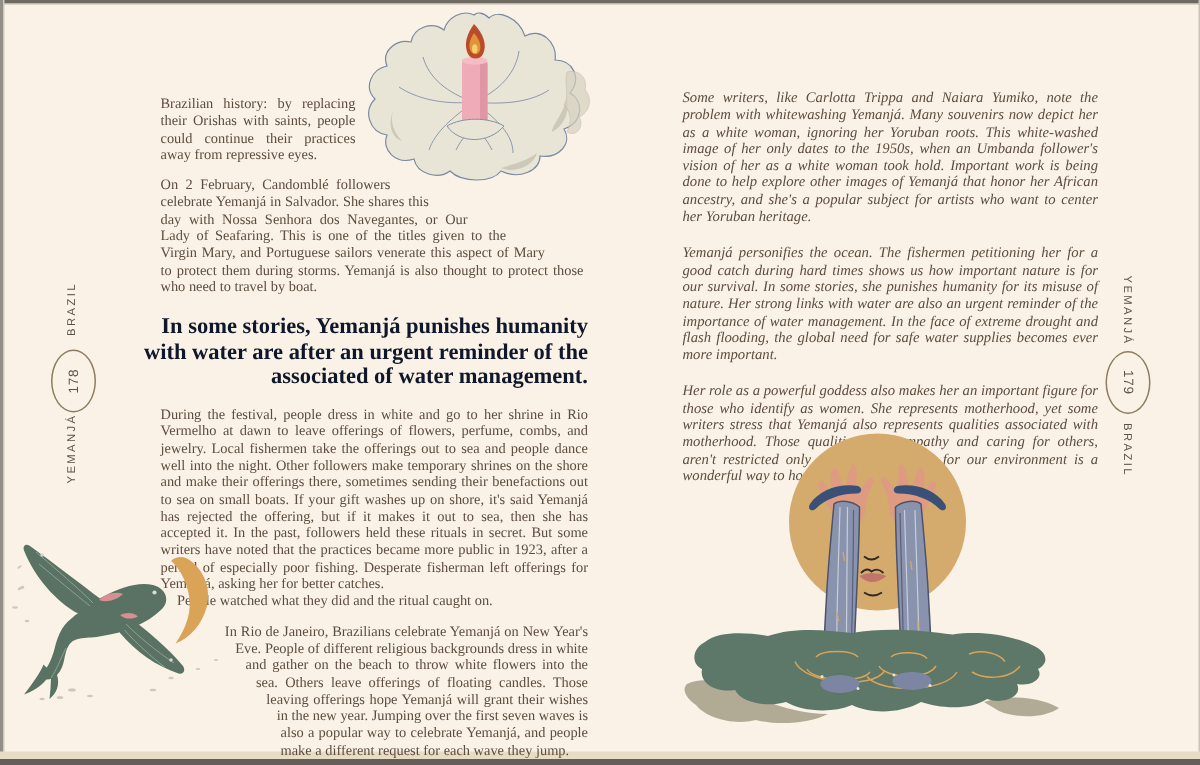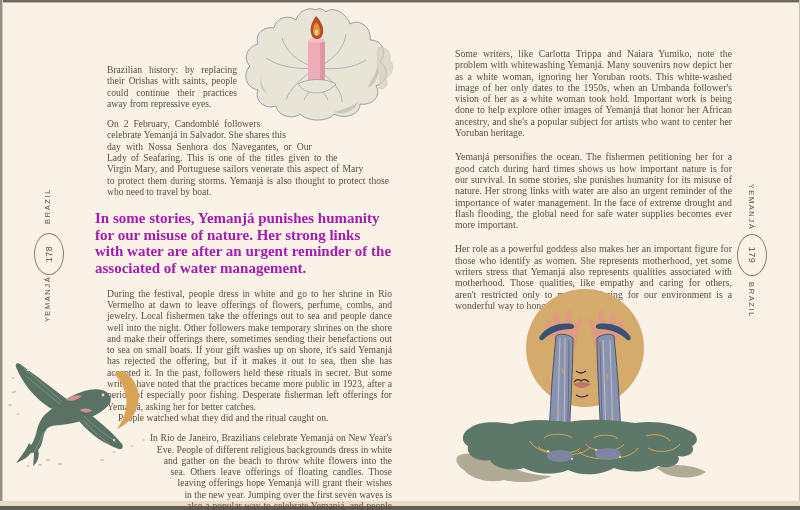--- a/index.html
+++ b/index.html
@@ -14,35 +14,35 @@
   .edge-left{left:0;top:0;width:2px;height:510px;background:#938f87;}
   .edge-left2{left:2px;top:0;width:1px;height:510px;background:#cfc9bc;}
   .edge-right{left:799px;top:0;width:1px;height:510px;background:#c9c3b8;}
   .edge-bottom-band{left:0;top:501px;width:800px;height:5px;background:#e9dcc5;}
   .edge-bottom{left:0;top:506px;width:800px;height:4px;background:#635f58;}
 
   
   .body-col{color:#5c4d3e;font-size:9.6px;line-height:11.3px;text-align:justify;}
   .body-col p{margin:0 0 9px 12px;}
   .left-col{left:95px;top:64px;width:297px;}
-  .right-col{left:455px;top:48px;width:277px;}
+  .right-col{left:455px;top:60px;width:277px;font-style:italic;}
   .right-col p{margin:0 0 13px 0;font-size:9.8px;line-height:11.3px;}
   .indented{text-indent:11px;margin-top:-9px !important;}
 
   .flower-spacer{
     float:right;width:155px;height:112px;
     shape-outside:polygon(0 0,155px 0,155px 112px,0 44px);
   }
   .fish-spacer{
     float:left;width:80px;height:100px;
     shape-outside:polygon(0 0,36px 0,80px 72px,80px 100px,0 100px);
   }
 
   .pull-quote{
-    margin:13px 0 11px 0;text-align:left;color:#a21caf;
+    margin:13px 0 11px 0;text-align:right;color:#0f172a;
     font-weight:bold;font-size:15px;line-height:16.6px;
     font-family:"Liberation Serif","DejaVu Serif",serif;
   }
   .pull-quote .ql{display:block;}
 
   
   .vlabel{
     width:120px;height:14px;display:flex;align-items:center;justify-content:center;
     font-family:"Liberation Sans","DejaVu Sans",sans-serif;
     font-size:7.5px;letter-spacing:1.6px;color:#5b5148;
@@ -116,21 +116,20 @@
       </g>
       <path d="M60,80 C70,74 88,74 98,80 C88,92 68,92 60,80 Z" fill="#e8e5d6" stroke="#7b88a1" stroke-width="0.6"></path>
     </svg>
 
     <div class="abs body-col left-col">
       <div class="flower-spacer"></div>
       <p>Brazilian history: by replacing their Orishas with saints, people could continue their practices away from repressive eyes.</p>
       <p>On 2 February, Candomblé followers celebrate Yemanjá in Salvador. She shares this day with Nossa Senhora dos Navegantes, or Our Lady of Seafaring. This is one of the titles given to the Virgin Mary, and Portuguese sailors venerate this aspect of Mary to protect them during storms. Yemanjá is also thought to protect those who need to travel by boat.</p>
       <div class="pull-quote">
         <span class="ql">In some stories, Yemanjá punishes humanity</span>
-        <span class="ql">for our misuse of nature. Her strong links</span>
         <span class="ql">with water are after an urgent reminder of the</span>
         <span class="ql">associated of water management.</span>
       </div>
       <p>During the festival, people dress in white and go to her shrine in Rio Vermelho at dawn to leave offerings of flowers, perfume, combs, and jewelry. Local fishermen take the offerings out to sea and people dance well into the night. Other followers make temporary shrines on the shore and make their offerings there, sometimes sending their benefactions out to sea on small boats. If your gift washes up on shore, it's said Yemanjá has rejected the offering, but if it makes it out to sea, then she has accepted it. In the past, followers held these rituals in secret. But some writers have noted that the practices became more public in 1923, after a period of especially poor fishing. Desperate fisherman left offerings for Yemanjá, asking her for better catches.</p>
       <p class="indented">People watched what they did and the ritual caught on.</p>
       <p style="margin-top:3px;"><span class="fish-spacer"></span><span>In Rio de Janeiro, Brazilians celebrate Yemanjá on New Year's Eve. People of different religious backgrounds dress in white and gather on the beach to throw white flowers into the sea. Others leave offerings of floating candles. Those leaving offerings hope Yemanjá will grant their wishes in the new year. Jumping over the first seven waves is also a popular way to celebrate Yemanjá, and people make a different request for each wave they jump.</span></p>
     </div>
 
     <svg class="abs" style="left:4px;top:348px;" width="148" height="122" viewBox="0 0 148 122">
       <path d="M120,24 C131,30 137,43 134,56 C131,68 123,77 113,81 C120,71 124,60 122,49 C120,39 116,31 110,26 C113,23 117,23 120,24 Z" fill="#d9a458"></path>

